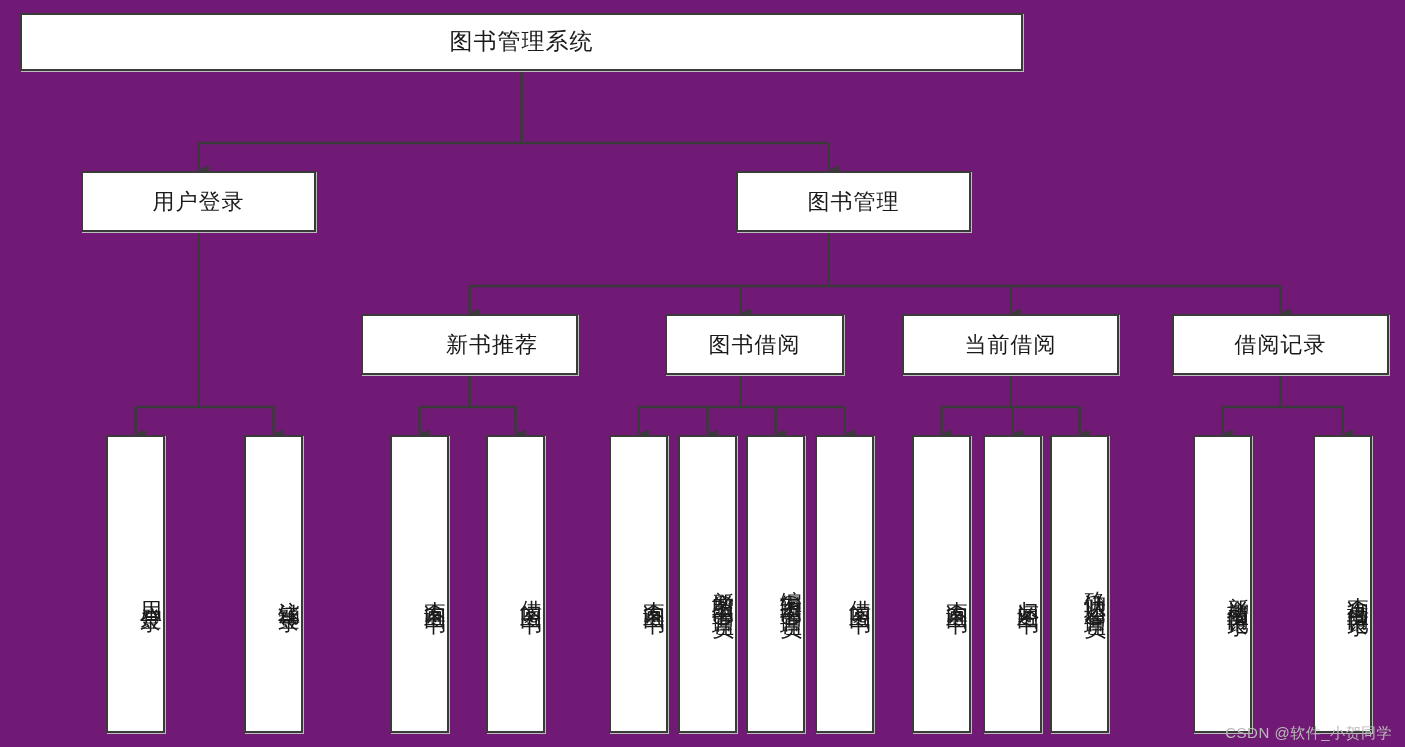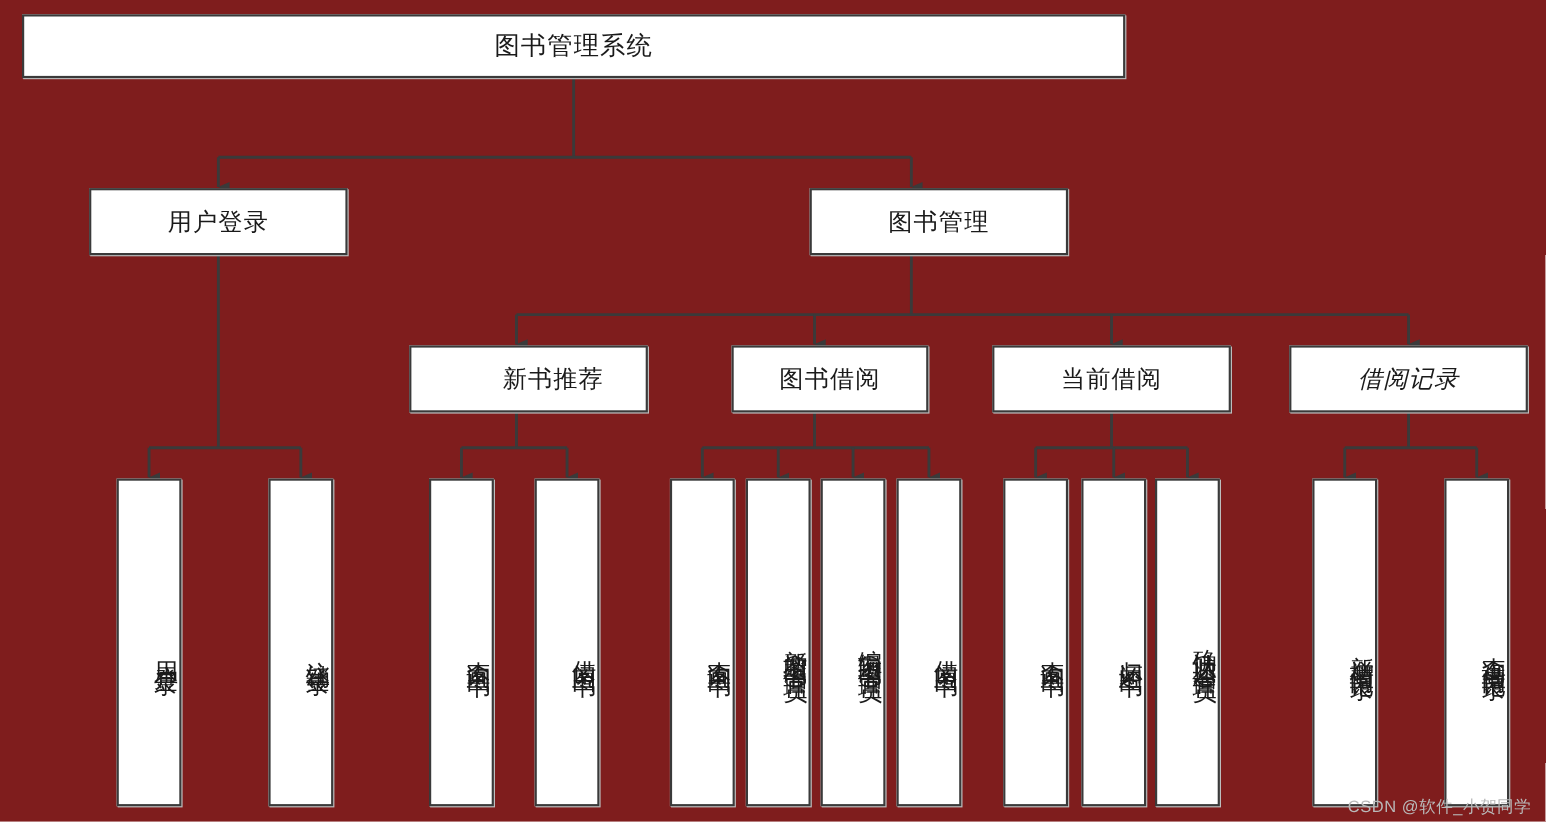--- a/index.html
+++ b/index.html
@@ -1,17 +1,17 @@
 <!DOCTYPE html>
 <html><head>
 <meta charset="utf-8">
 <style>
   html,body{margin:0;padding:0;background:#ffffff;}
   body{font-family:"Liberation Sans","DejaVu Sans",sans-serif;}
-  #stage{position:relative;width:1405px;height:747px;background:#7f1d1d;overflow:hidden;}
+  #stage{position:relative;width:1405px;height:747px;background:#701a75;overflow:hidden;}
   #wires{position:absolute;left:0;top:0;width:1405px;height:747px;}
   .node{position:absolute;box-sizing:border-box;background:#ffffff;
         border:2px solid #3a3a3a;display:flex;align-items:center;justify-content:center;
         color:#1a1a1a;box-shadow:1px 1px 0 #bdbdbd;}
   .node .lbl{display:block;text-align:center;line-height:1.18;}
   .h-node .lbl{font-size:22px;letter-spacing:1px;}
   .root .lbl{font-size:23px;}
   .v-node{writing-mode:vertical-rl;text-orientation:upright;padding-top:14px;
           align-items:flex-start;justify-content:center;}
   .v-node .lbl{writing-mode:vertical-rl;text-orientation:upright;
@@ -68,30 +68,30 @@
   <div id="nodes">
       <div class="node h-node root" style="left: 20px; top: 13px; width: 1003px; height: 58px;">
         <span class="lbl">图书管理系统</span>
       </div>
       <div class="node h-node" style="left: 81px; top: 171px; width: 235px; height: 61px;">
         <span class="lbl">用户登录</span>
       </div>
       <div class="node h-node" style="left: 711px; top: 171px; width: 235px; height: 61px; margin-left: 25px;">
         <span class="lbl">图书管理</span>
       </div>
-      <div class="node h-node" style="left: 372px; top: 314px; width: 217px; height: 61px; padding-left: 45px;">
+      <div class="node h-node" style="left: 361px; top: 314px; width: 217px; height: 61px; padding-left: 45px;">
         <span class="lbl">新书推荐</span>
       </div>
       <div class="node h-node" style="left: 632px; top: 314px; width: 179px; height: 61px; margin-left: 33px;">
         <span class="lbl">图书借阅</span>
       </div>
       <div class="node h-node" style="left: 902px; top: 314px; width: 217px; height: 61px; align-items: center;">
         <span class="lbl">当前借阅</span>
       </div>
-      <div class="node h-node" style="left: 1172px; top: 314px; width: 217px; height: 61px; font-style: italic;">
+      <div class="node h-node" style="left: 1172px; top: 314px; width: 217px; height: 61px;">
         <span class="lbl">借阅记录</span>
       </div>
       <div class="node v-node" style="left: 106px; top: 435px; width: 59px; height: 298px;">
         <span class="lbl">用户登录</span>
       </div>
       <div class="node v-node" style="left: 244px; top: 435px; width: 59px; height: 298px;">
         <span class="lbl">注销登录</span>
       </div>
       <div class="node v-node" style="left: 390px; top: 435px; width: 59px; height: 298px;">
         <span class="lbl">查询图书</span>

